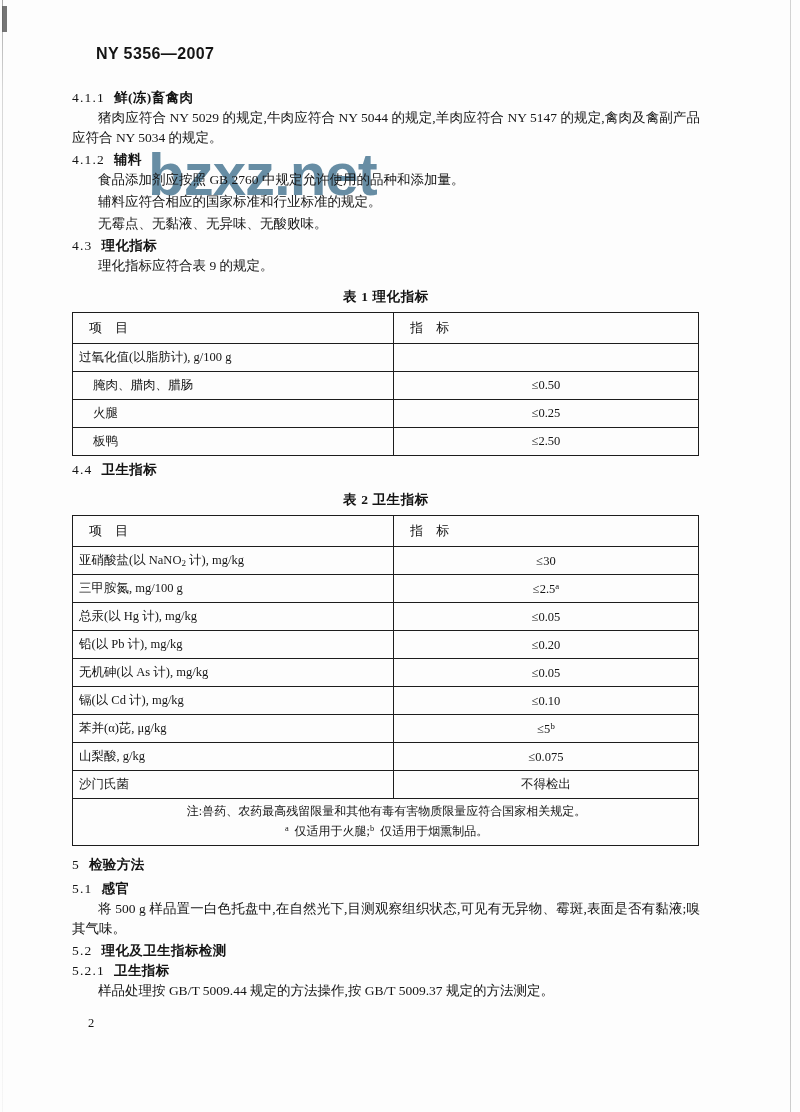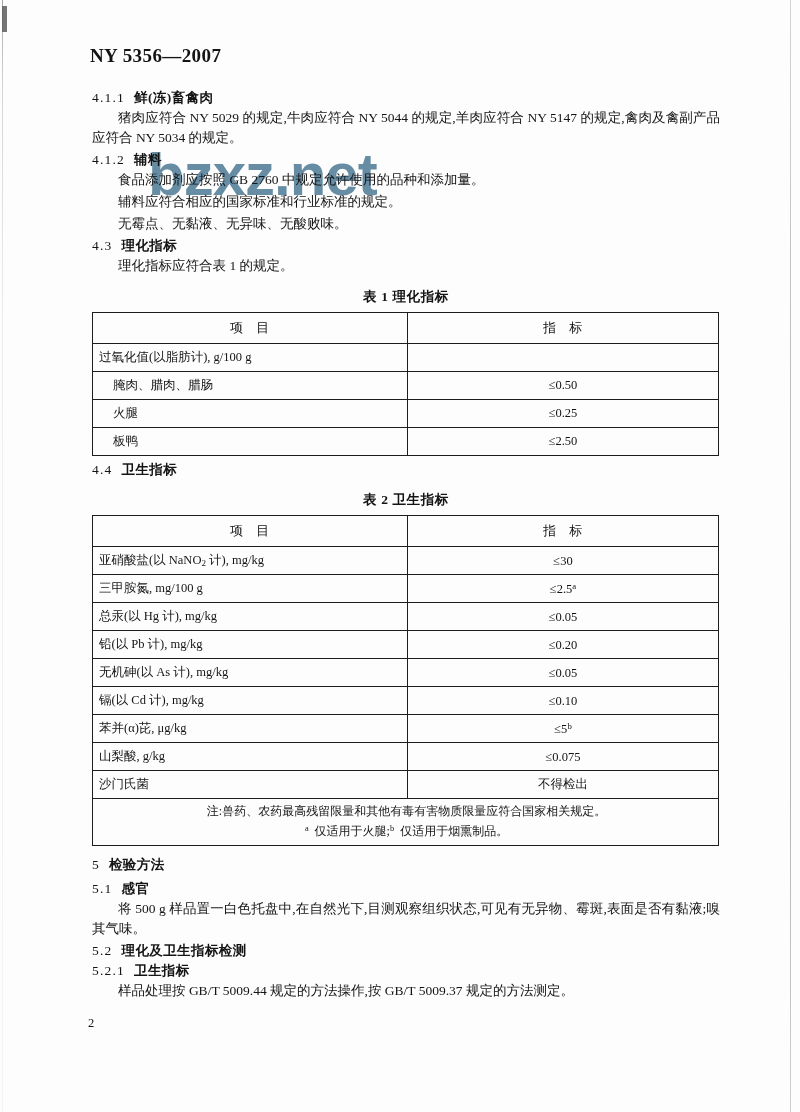--- a/index.html
+++ b/index.html
@@ -51,30 +51,30 @@
     user-select: none;
     pointer-events: none;
     z-index: 0;
   }
   .content {
     position: relative;
     z-index: 2;
   }
   .doc-header {
     position: absolute;
-    left: 90px;
+    left: 96px;
     top: 45px;
-    font-family: Liberation Serif, serif;
+    font-family: Liberation Sans, sans-serif;
     font-weight: bold;
-    font-size: 19px;
+    font-size: 16px;
     letter-spacing: .4px;
   }
   .body-block {
     position: absolute;
-    left: 92px;
+    left: 72px;
     top: 88px;
     width: 628px;
   }
   .clause {
     font-size: 13.5px;
     line-height: 19px;
     margin: 0 0 1px 0;
     white-space: nowrap;
   }
   .clause-num {
@@ -111,25 +111,25 @@
     background: transparent;
   }
   table.std td, table.std th {
     border: 1px solid #1d1d1d;
     padding: 3px 6px;
     vertical-align: middle;
     font-weight: normal;
   }
   table.std .col-item { width: 298px; }
   table.std thead td {
-    text-align: center;
+    text-align: left;
     height: 24px;
     font-size: 13px;
     letter-spacing: 5px;
-    padding-left: 10px;
+    padding-left: 16px;
   }
   table.std td.item {
     text-align: left;
     height: 21px;
   }
   table.std td.val {
     text-align: center;
     height: 21px;
   }
   table.std td.note {
@@ -175,21 +175,21 @@
         <span class="clause-num">4.1.2</span><span class="clause-title">辅料</span>
       </div>
       <p class="para">食品添加剂应按照 GB 2760 中规定允许使用的品种和添加量。</p>
       <p class="para">辅料应符合相应的国家标准和行业标准的规定。</p>
 
       <p class="para">无霉点、无黏液、无异味、无酸败味。</p>
 
       <div class="clause">
         <span class="clause-num">4.3</span><span class="clause-title">理化指标</span>
       </div>
-      <p class="para">理化指标应符合表 1 的规定。</p>
+      <p class="para">理化指标应符合表 9 的规定。</p>
 
       <div class="tbl-caption">表 1   理化指标</div>
       <table class="std">
         <thead>
           <tr>
             <td class="col-item">项  目</td>
             <td>指  标</td>
           </tr>
         </thead>
         <tbody>

